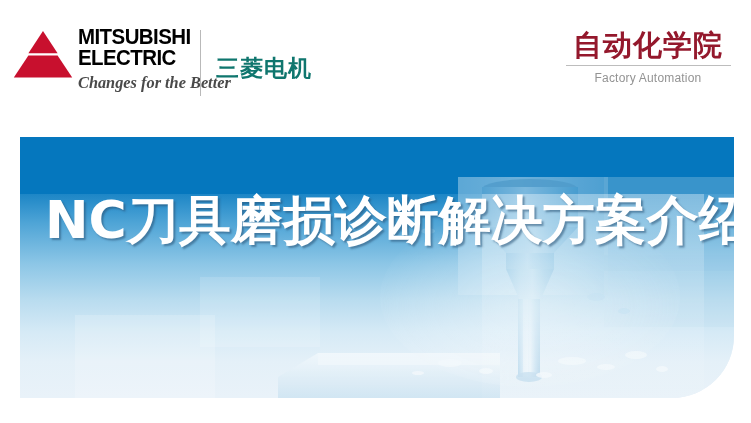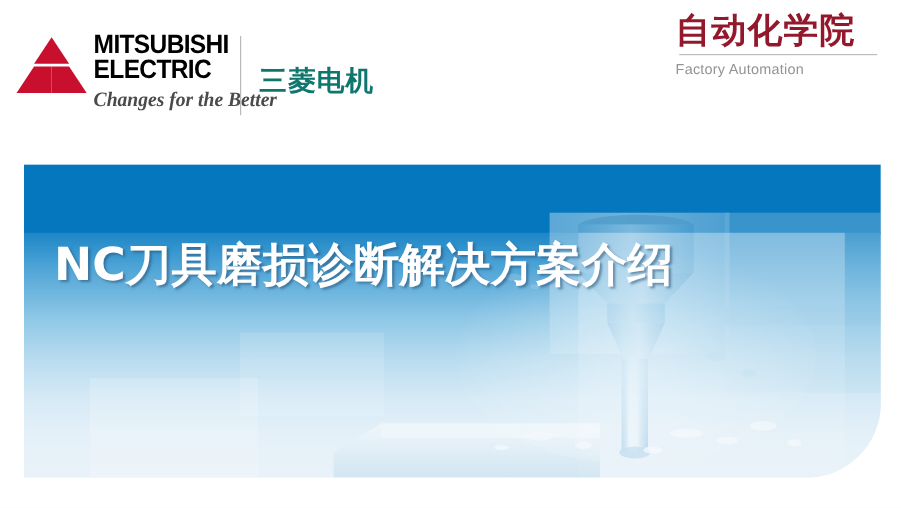--- a/index.html
+++ b/index.html
@@ -76,23 +76,23 @@
     font-size:23px;
     line-height:26px;
     color:#0f766e;
     letter-spacing:1px;
     white-space:nowrap;
   }
 
   
   .fa-logo{
     position:absolute;
-    right:18px; top:8px;
+    right:18px; top:28px;
     width:170px;
-    text-align:left;
+    text-align:center;
   }
   .fa-cn{
     font-family:"DejaVu Sans", serif;
     font-weight:bold;
     font-size:29px;
     line-height:34px;
     letter-spacing:1px;
     color:#94182c;
     white-space:nowrap;
   }
@@ -162,21 +162,21 @@
     opacity:0.52;
   }
   .photo svg{ display:block; width:100%; height:100%; }
 
   
   .banner-title{
     position:absolute;
     left:25px; top:58px;
     font-family:"DejaVu Sans", sans-serif;
     font-weight:bold;
-    font-size:38px;
+    font-size:52px;
     line-height:50px;
     color:#ffffff;
     letter-spacing:0px;
     white-space:nowrap;
     text-shadow:2px 2px 2px rgba(40,80,115,0.55);
     z-index:5;
   }
 </style>
 </head>
 <body>

